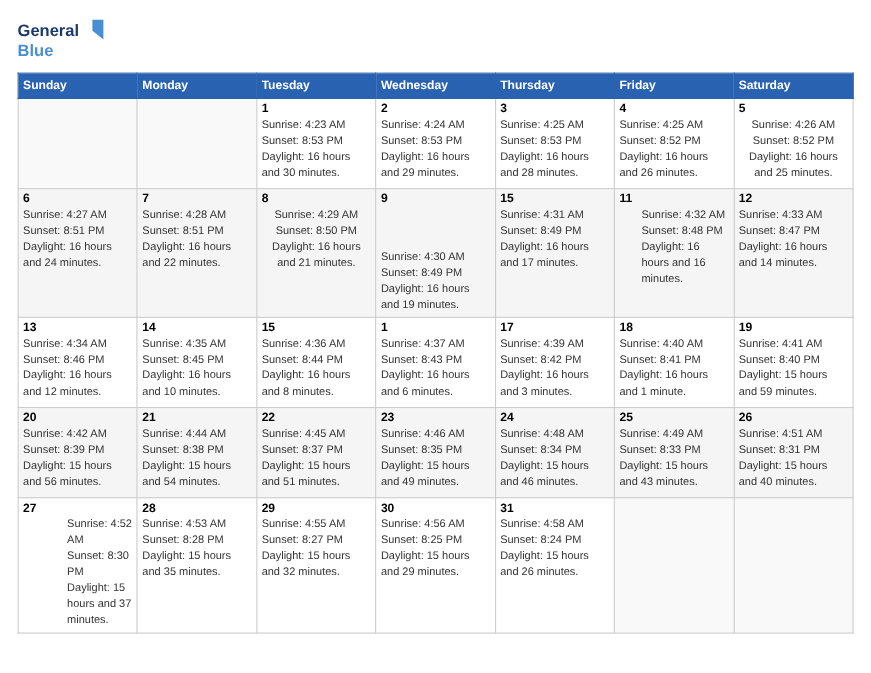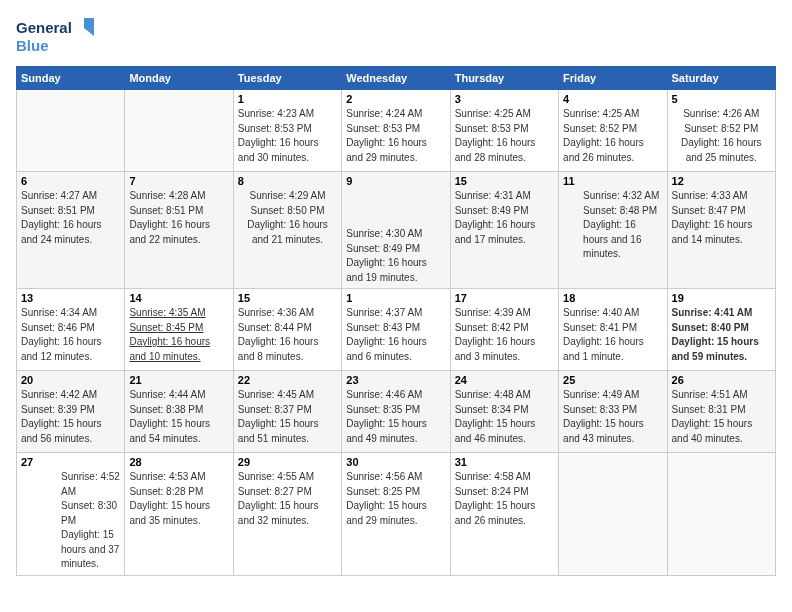--- a/index.html
+++ b/index.html
@@ -193,21 +193,21 @@
         </tr>
         <tr>
           <td>
             <span class="day-num">13</span>
             <div class="day-info" style="white-space: pre-line;">Sunrise: 4:34 AM
 Sunset: 8:46 PM
 Daylight: 16 hours and 12 minutes.</div>
           </td>
           <td>
             <span class="day-num">14</span>
-            <div class="day-info" style="white-space: pre-line; text-decoration: underline;">Sunrise: 4:35 AM
+            <div class="day-info" style="white-space: pre-line;">Sunrise: 4:35 AM
 Sunset: 8:45 PM
 Daylight: 16 hours and 10 minutes.</div>
           </td>
           <td>
             <span class="day-num">15</span>
             <div class="day-info" style="white-space: pre-line;">Sunrise: 4:36 AM
 Sunset: 8:44 PM
 Daylight: 16 hours and 8 minutes.</div>
           </td>
           <td>
@@ -223,21 +223,21 @@
 Daylight: 16 hours and 3 minutes.</div>
           </td>
           <td>
             <span class="day-num">18</span>
             <div class="day-info" style="white-space: pre-line;">Sunrise: 4:40 AM
 Sunset: 8:41 PM
 Daylight: 16 hours and 1 minute.</div>
           </td>
           <td>
             <span class="day-num">19</span>
-            <div class="day-info" style="white-space: pre-line; font-weight: bold;">Sunrise: 4:41 AM
+            <div class="day-info" style="white-space: pre-line;">Sunrise: 4:41 AM
 Sunset: 8:40 PM
 Daylight: 15 hours and 59 minutes.</div>
           </td>
         </tr>
         <tr>
           <td>
             <span class="day-num">20</span>
             <div class="day-info" style="white-space: pre-line;">Sunrise: 4:42 AM
 Sunset: 8:39 PM
 Daylight: 15 hours and 56 minutes.</div>

